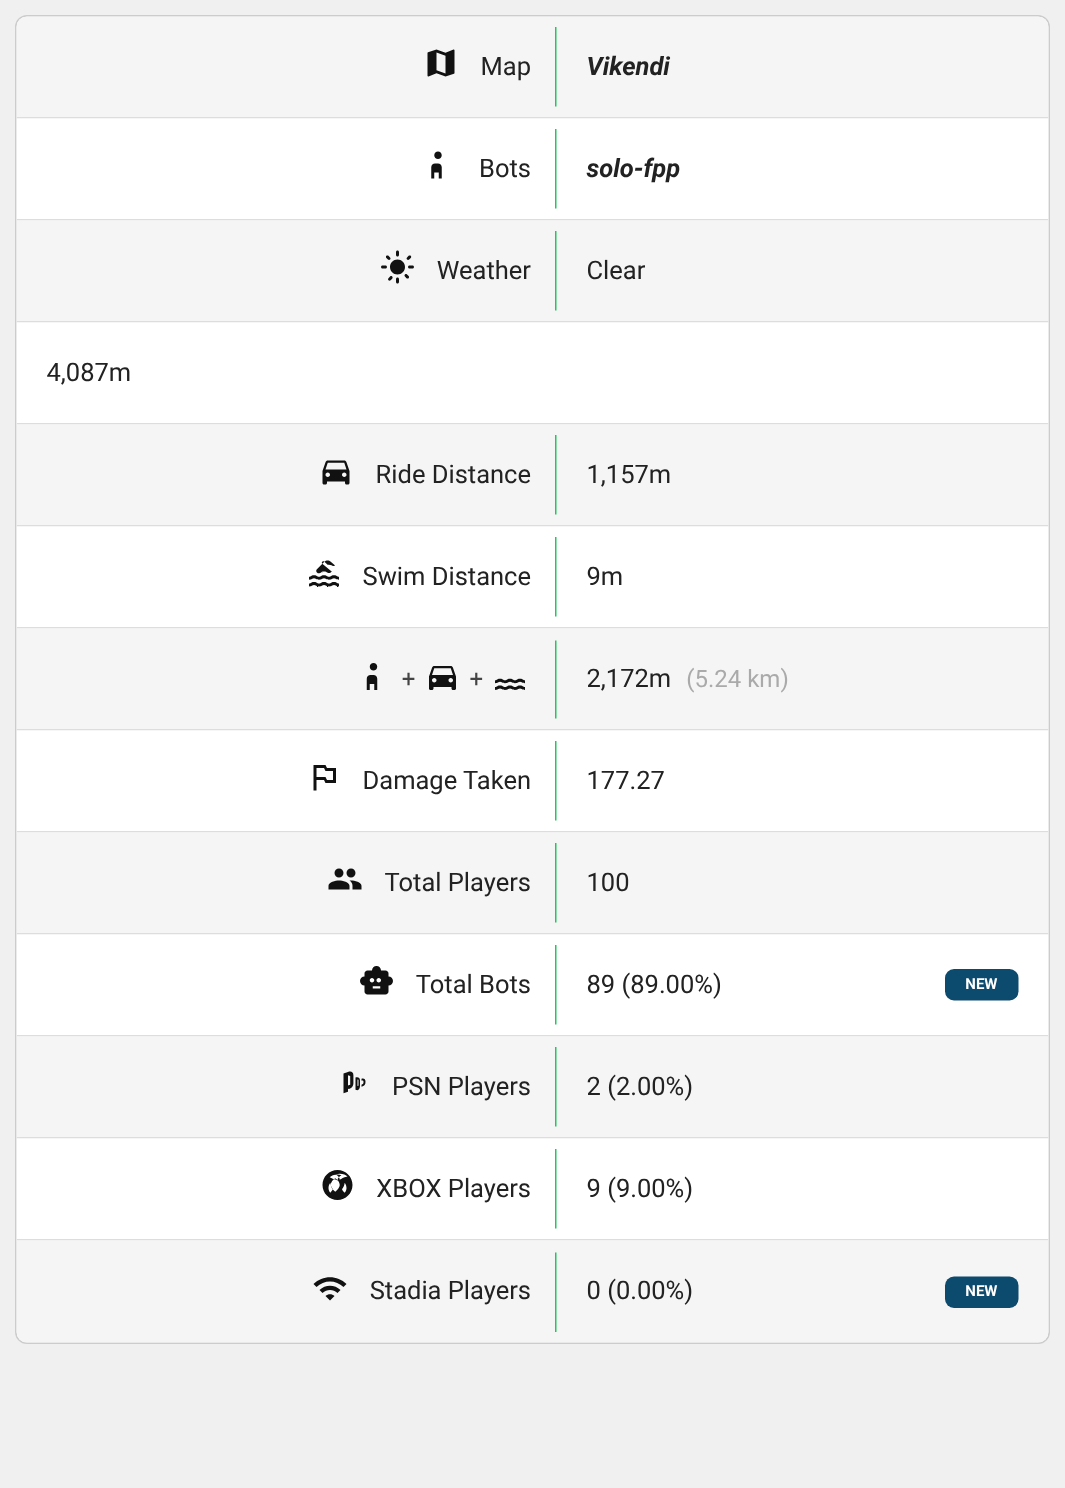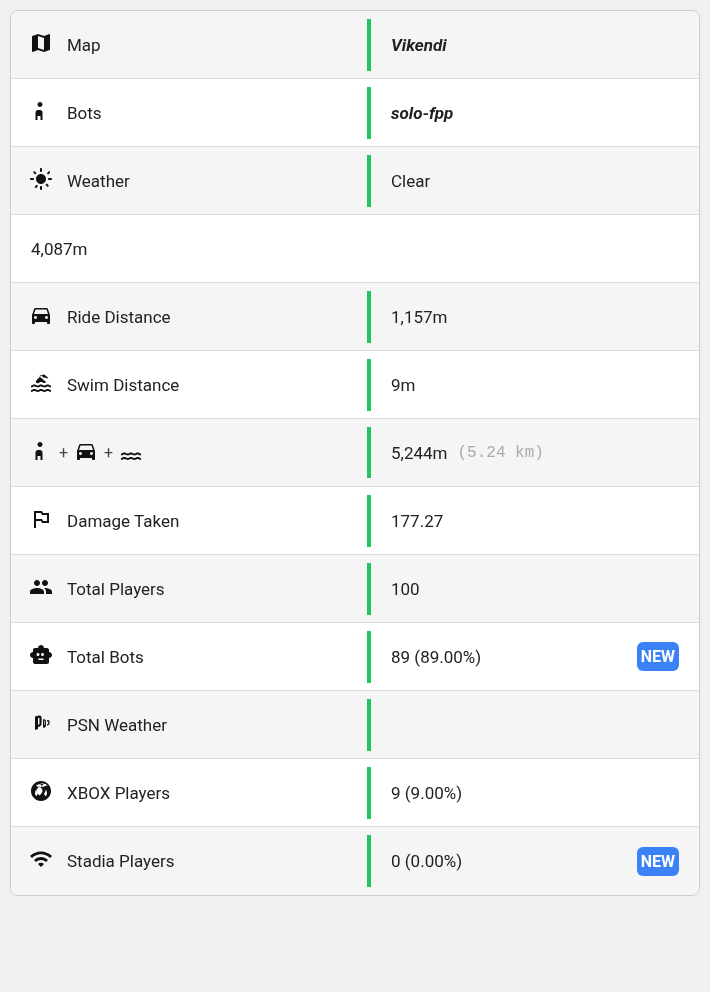--- a/index.html
+++ b/index.html
@@ -47,21 +47,22 @@
 
     .cell-label {
       width: 360px;
       min-width: 360px;
       padding: 12px 16px;
       display: flex;
       align-items: center;
       gap: 12px;
       font-size: 17px;
       color: #222;
-      border-right: 4px solid #22c55e;
+      border-right: 1px solid #22c55e;
+      justify-content: flex-end;
     }
 
     .cell-value {
       flex: 1;
       padding: 12px 20px;
       font-size: 17px;
       color: #222;
       display: flex;
       align-items: center;
       gap: 10px;
@@ -90,29 +91,28 @@
       display: flex;
       align-items: center;
       gap: 4px;
       font-size: 18px;
     }
 
     .sub-value {
       color: #aaa;
       font-weight: 400;
       font-size: 16px;
-      font-family: Liberation Mono, monospace;
     }
 
     .new-badge {
-      background: #3b82f6;
+      background: #0c4a6e;
       color: white;
-      font-size: 16px;
+      font-size: 10px;
       font-weight: 700;
-      padding: 5px 4px;
+      padding: 5px 14px;
       border-radius: 6px;
       margin-left: auto;
     }
 
     .plus-sign {
       font-size: 16px;
       color: #444;
     }
 
     
@@ -207,21 +207,21 @@
         </span>
         <span class="plus-sign">+</span>
         <span class="icon" style="font-size:18px;">
           <svg viewBox="0 0 24 24" width="20" height="20" xmlns="http://www.w3.org/2000/svg">
             <path d="M22 21c-1.11 0-1.73-.37-2.18-.64-.37-.22-.6-.36-1.15-.36s-.78.13-1.15.36c-.45.27-1.07.64-2.18.64s-1.73-.37-2.18-.64c-.37-.22-.6-.36-1.15-.36s-.78.13-1.15.36c-.45.27-1.07.64-2.18.64s-1.73-.37-2.18-.64c-.37-.22-.61-.36-1.15-.36s-.78.13-1.15.36c-.45.27-1.08.64-2.19.64v-2c.54 0 .78-.13 1.15-.36.45-.27 1.07-.64 2.18-.64s1.73.37 2.18.64c.37.22.6.36 1.15.36s.78-.13 1.15-.36c.45-.27 1.07-.64 2.18-.64s1.73.37 2.18.64c.37.22.6.36 1.15.36s.78-.13 1.15-.36c.45-.27 1.07-.64 2.18-.64s1.73.37 2.18.64c.37.22.6.36 1.15.36v2zm0-4.5c-1.11 0-1.73-.37-2.18-.64-.37-.22-.6-.36-1.15-.36s-.78.13-1.15.36c-.45.27-1.07.64-2.18.64s-1.73-.37-2.18-.64c-.37-.22-.6-.36-1.15-.36s-.78.13-1.15.36c-.45.27-1.07.64-2.18.64s-1.73-.37-2.18-.64c-.37-.22-.61-.36-1.15-.36s-.78.13-1.15.36c-.45.27-1.08.64-2.19.64v-2c.54 0 .78-.13 1.15-.36.45-.27 1.07-.64 2.18-.64s1.73.37 2.18.64c.37.22.6.36 1.15.36s.78-.13 1.15-.36c.45-.27 1.07-.64 2.18-.64s1.73.37 2.18.64c.37.22.6.36 1.15.36s.78-.13 1.15-.36c.45-.27 1.07-.64 2.18-.64s1.73.37 2.18.64c.37.22.6.36 1.15.36v2z"></path>
           </svg>
         </span>
       </div>
     </div>
     <div class="cell-value">
-      <span>5,244m</span>
+      <span>2,172m</span>
       <span class="sub-value">(5.24 km)</span>
     </div>
   </div>
 
 
   <div class="table-row">
     <div class="cell-label">
       <span class="icon">
         <svg viewBox="0 0 24 24" xmlns="http://www.w3.org/2000/svg">
           <path d="M14 6l-1-2H5v17h2v-7h5l1 2h7V6h-6zm4 8h-4l-1-2H7V6h5l1 2h5v6z"></path>
@@ -260,22 +260,23 @@
   </div>
 
   <div class="table-row">
     <div class="cell-label">
       <span class="icon">
         <svg viewBox="0 0 24 24" width="24" height="24" xmlns="http://www.w3.org/2000/svg">
 
           <path d="M8.987 17.89L6 18.9V5.6l2.987-.966c2.127-.687 3.613.12 3.613 2.206v5.407c0 2.067-1.487 3.963-3.613 3.643zm0-10.12v5.947l1.48-.48V7.29l-1.48-.52zM14 16.46V8.293c1.8-.46 2.99.207 2.99 1.927v3.847c0 1.62-.7 2.533-1.657 2.78L14 16.46zm1.333-6.84v4.42l.647-.213V9.833l-.647-.213zM20.667 11.18c0-1.747-.96-2.46-2.667-2v1.32c.787-.227 1.333-.06 1.333.68v.547c0 .787-.547 1.24-1.333 1.413V14.5c2.027-.373 2.667-1.433 2.667-3.32z"></path>
         </svg>
       </span>
-      <span>PSN Weather</span>
-    </div>
+      <span>PSN Players</span>
+    </div>
+    <div class="cell-value">2 (2.00%)</div>
   </div>
 
   <div class="table-row">
     <div class="cell-label">
       <span class="icon">
         <svg viewBox="0 0 24 24" width="24" height="24" xmlns="http://www.w3.org/2000/svg">
           <path d="M12 2C6.48 2 2 6.48 2 12s4.48 10 10 10 10-4.48 10-10S17.52 2 12 2zm-1.5 14.5c-1.87-1.6-3-3.3-3-4.5 0-2 1.5-3.5 3-4.5 1.5 1 3 2.5 3 4.5 0 1.2-1.13 2.9-3 4.5zm-3.7-9.7C7.8 5.9 9.8 5 12 5c.9 0 1.8.17 2.6.47-1.38.77-2.6 1.93-2.6 3.53 0 0-1.5-1-3.2-1.2zm9.9 0C15 7.47 13.5 8.5 13.5 8.5c0-1.6-1.22-2.76-2.6-3.53.8-.3 1.7-.47 2.6-.47 2.2 0 4.2.9 5.2 1.8zM7.2 17.2C6.45 16.3 6 15.2 6 14c0-1.12.45-2.4 1.2-3.5.17 1.27.6 2.87 1.8 4.3-.3.5-.8 1-1.8 2.4zm9.6 0c-1-.9-1.5-1.7-1.8-2.4 1.2-1.43 1.63-3.03 1.8-4.3C17.55 11.6 18 12.88 18 14c0 1.2-.45 2.3-1.2 3.2z"></path>
         </svg>
       </span>
       <span>XBOX Players</span>

